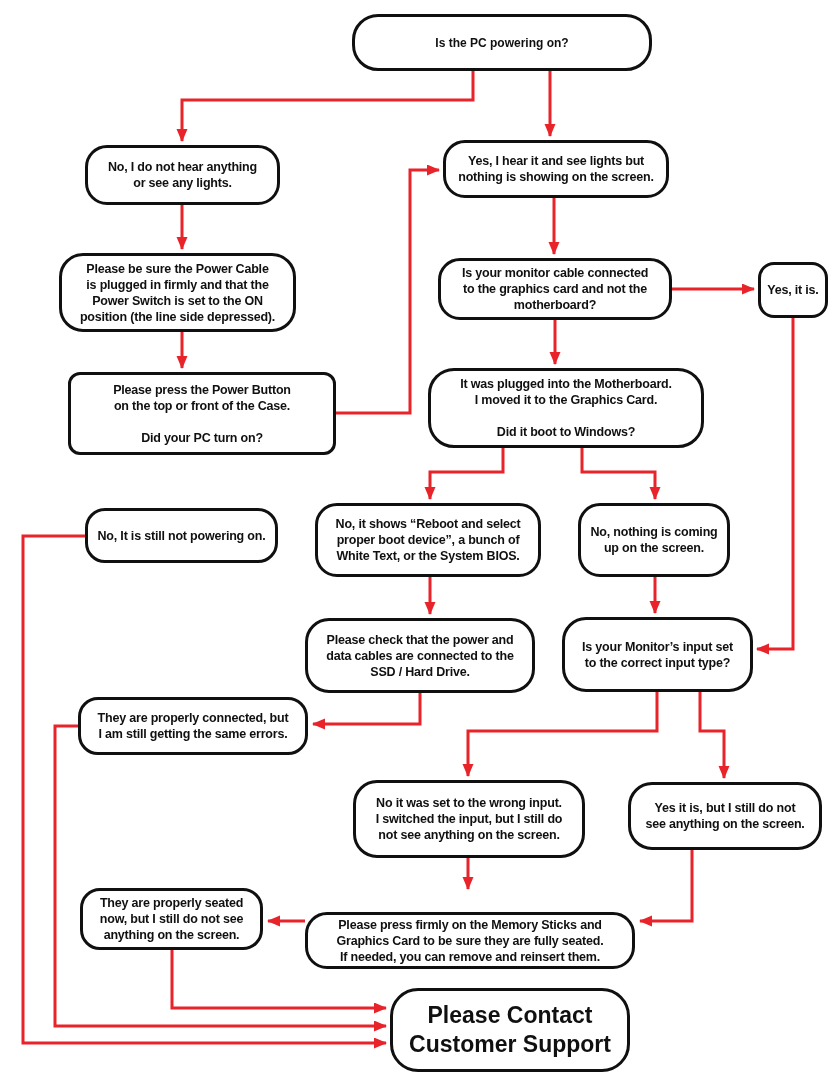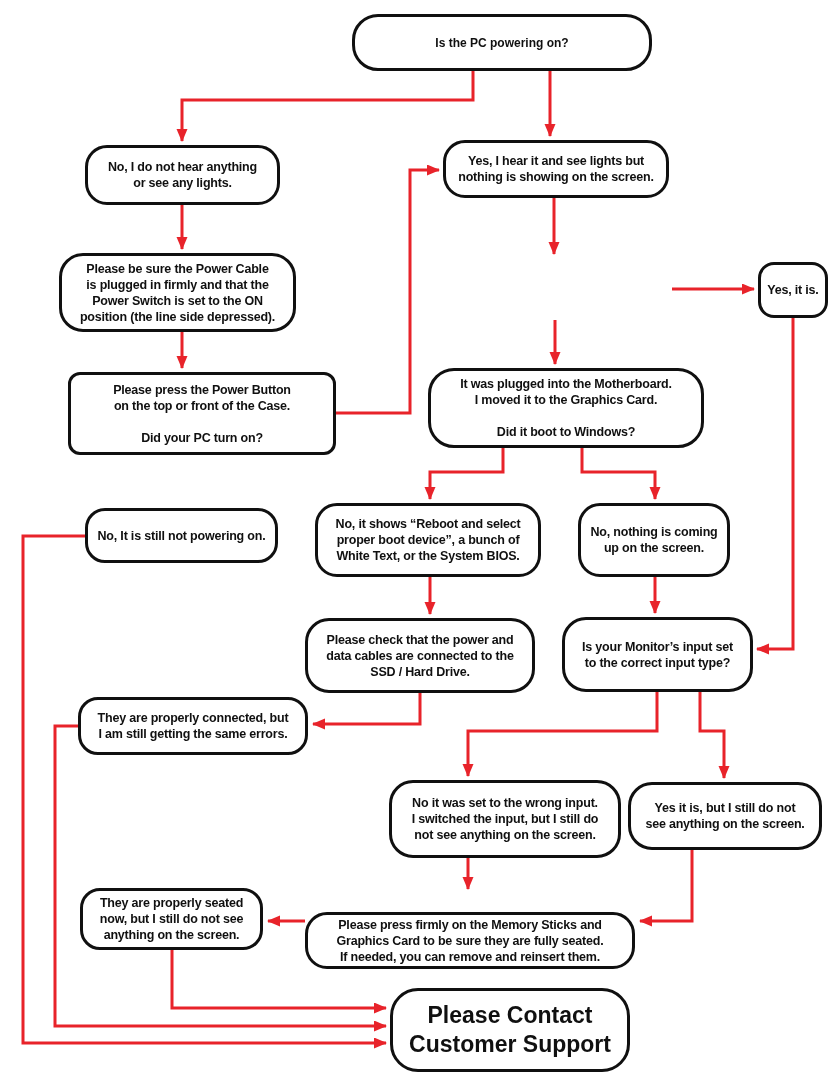--- a/index.html
+++ b/index.html
@@ -93,20 +93,25 @@
 nothing is showing on the screen.</span>
   </div>
 
   <div class="node" style="left:59px;top:253px;width:237px;height:79px;border-radius:24px;">
     <span class="node-text">Please be sure the Power Cable
 is plugged in firmly and that the
 Power Switch is set to the ON
 position (the line side depressed).</span>
   </div>
 
+  <div class="node" style="left:438px;top:258px;width:234px;height:62px;border-radius:22px;">
+    <span class="node-text">Is your monitor cable connected
+to the graphics card and not the
+motherboard?</span>
+  </div>
 
   <div class="node" style="left:758px;top:262px;width:70px;height:56px;border-radius:16px;">
     <span class="node-text">Yes, it is.</span>
   </div>
 
   <div class="node" style="left:68px;top:372px;width:268px;height:83px;border-radius:12px;">
     <span class="node-text">Please press the Power Button
 on the top or front of the Case.
 
 Did your PC turn on?</span>
@@ -143,21 +148,21 @@
   <div class="node" style="left:562px;top:617px;width:191px;height:75px;border-radius:24px;">
     <span class="node-text">Is your Monitor’s input set
 to the correct input type?</span>
   </div>
 
   <div class="node" style="left:78px;top:697px;width:230px;height:58px;border-radius:20px;">
     <span class="node-text">They are properly connected, but
 I am still getting the same errors.</span>
   </div>
 
-  <div class="node" style="left:353px;top:780px;width:232px;height:78px;border-radius:24px;margin-left:36px;">
+  <div class="node" style="left:353px;top:780px;width:232px;height:78px;border-radius:24px;">
     <span class="node-text">No it was set to the wrong input.
 I switched the input, but I still do
 not see anything on the screen.</span>
   </div>
 
   <div class="node" style="left:628px;top:782px;width:194px;height:68px;border-radius:24px;">
     <span class="node-text">Yes it is, but I still do not
 see anything on the screen.</span>
   </div>
 

